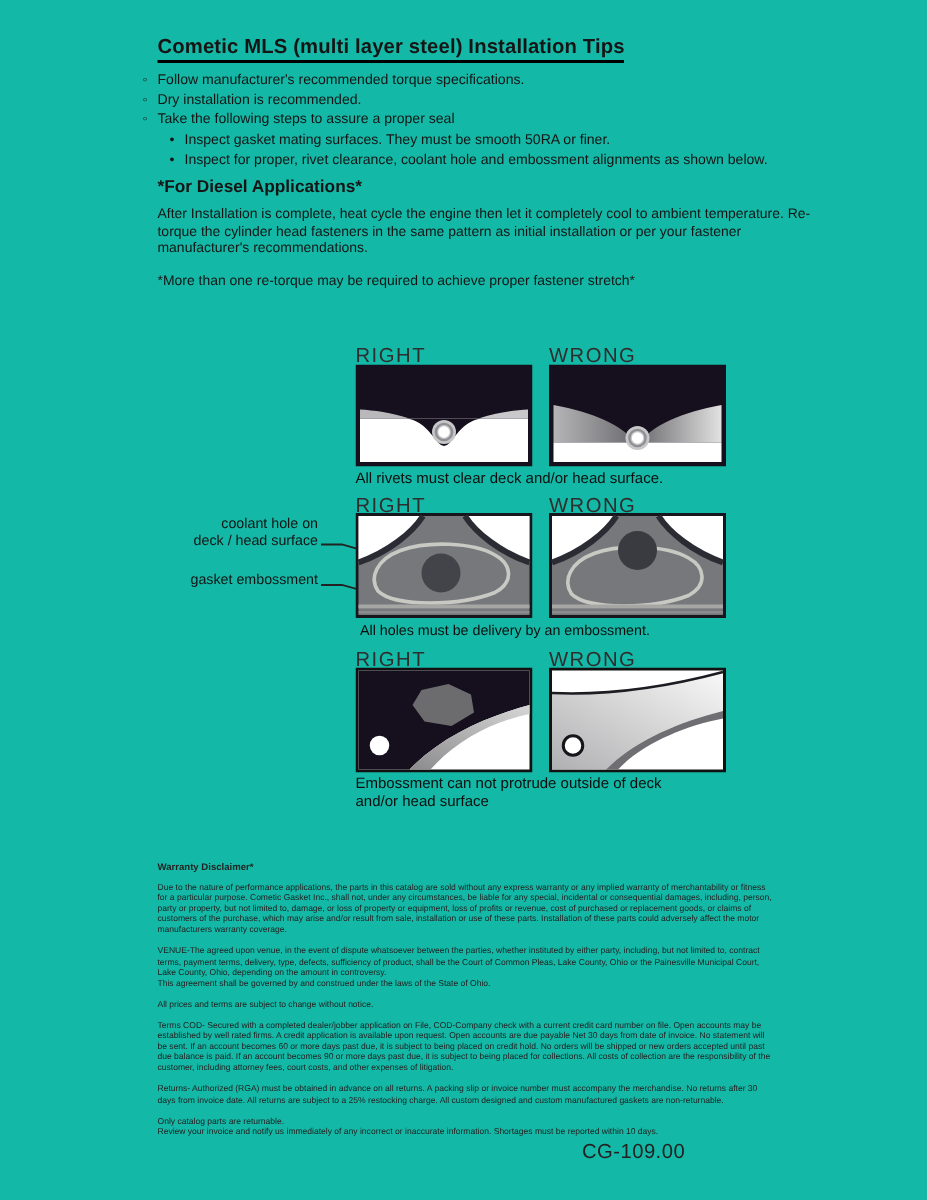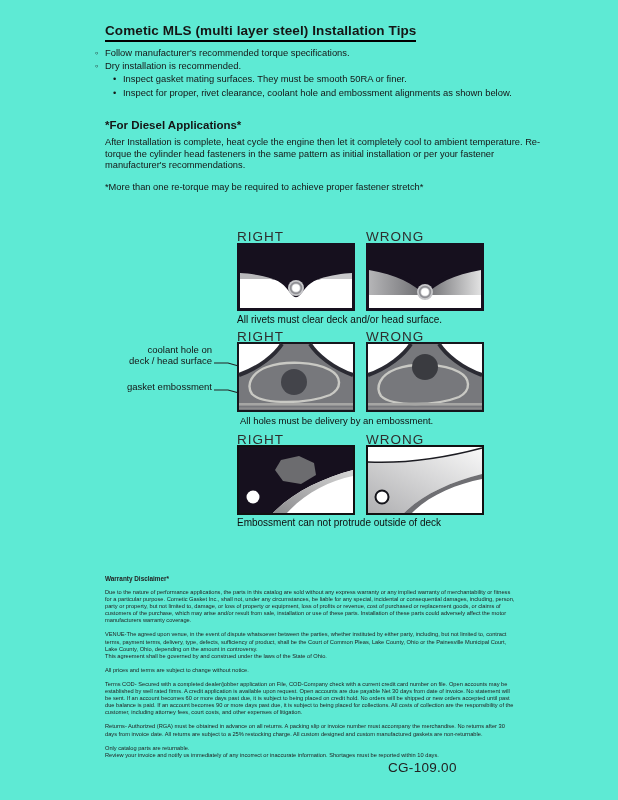--- a/index.html
+++ b/index.html
@@ -1,17 +1,17 @@
 <!DOCTYPE html>
 <html><head>
 <meta charset="utf-8">
 <style>
   html,body{margin:0;padding:0;background:#e8e8e8;}
   .page{
-    position:relative;width:618px;height:800px;background:#5eead4;
+    position:relative;width:618px;height:800px;background:#14b8a6;
     font-family:"Liberation Sans", sans-serif;color:#151515;overflow:hidden;
     margin:0 auto;
   }
   
   .title{
     position:absolute;left:105px;top:23px;
     font-size:13.5px;font-weight:bold;letter-spacing:.1px;
     border-bottom:2px solid #000;padding-bottom:2px;display:inline-block;
   }
   .intro-list{position:absolute;left:95px;top:46px;width:470px;list-style:none;margin:0;padding:0;}
@@ -41,20 +41,21 @@
 </head>
 <body>
 
 <div class="page">
 
   <div class="title">Cometic MLS (multi layer steel) Installation Tips</div>
 
   <ul class="intro-list">
     <li class="lvl1">Follow manufacturer's recommended torque specifications.</li>
     <li class="lvl1">Dry installation is recommended.</li>
+    <li class="lvl1">Take the following steps to assure a proper seal</li>
     <li class="lvl2">Inspect gasket mating surfaces.  They must be smooth 50RA or finer.</li>
     <li class="lvl2">Inspect for proper, rivet clearance, coolant hole and embossment alignments as shown below.</li>
   </ul>
 
   <div class="diesel">
     <h2>*For Diesel Applications*</h2>
     <p>After Installation is complete, heat cycle the engine then let it completely cool to ambient temperature. Re-torque the cylinder head fasteners in the same pattern as initial installation or per your fastener manufacturer's recommendations.</p>
     <p>*More than one re-torque may be required to achieve proper fastener stretch*</p>
   </div>
 
@@ -171,20 +172,21 @@
       <rect x="1" y="1" width="116" height="68" fill="#ffffff" stroke="#111" stroke-width="2"></rect>
       <path d="M2,17 C46,19 86,11 116,3 L116,29 C84,37 56,50 38,68 L2,68 Z" fill="url(#g4)"></path>
       <path d="M2,17 C46,19 86,11 116,3" stroke="#1c1c22" stroke-width="1.6" fill="none"></path>
       <path d="M116,29 C84,37 56,50 38,68 L46,68 C62,51 90,39 116,34 Z" fill="#6f6f73"></path>
       <circle cx="16" cy="52" r="6.5" fill="#ffffff" stroke="#15151b" stroke-width="2"></circle>
     </svg>
   </div>
 
   <div class="caption" style="left:237px;top:517px;">
     <div>Embossment can not protrude outside of deck</div>
+    <div>and/or head surface</div>
   </div>
 
   <div class="warranty">
     <h3>Warranty Disclaimer*</h3>
     <p>Due to the nature of performance applications, the parts in this catalog are sold without any express warranty or any implied warranty of merchantability or fitness for a particular purpose.  Cometic Gasket Inc., shall not, under any circumstances, be liable for any special, incidental or consequential damages, including, person, party or property, but not limited to, damage, or loss of property or equipment, loss of profits or revenue, cost of purchased or replacement goods, or claims of customers of the purchase, which may arise and/or result from sale, installation or use of these parts.  Installation of these parts could adversely affect the motor manufacturers warranty coverage.</p>
     <p class="tight">VENUE-The agreed upon venue, in the event of dispute whatsoever between the parties, whether instituted by either party, including, but not limited to, contract terms, payment terms, delivery, type, defects, sufficiency of product, shall be the Court of Common Pleas, Lake County, Ohio or the Painesville Municipal Court, Lake County, Ohio, depending on the amount in controversy.</p>
     <p>This agreement shall be governed by and construed under the laws of the State of Ohio.</p>
     <p>All prices and terms are subject to change without notice.</p>
     <p>Terms COD- Secured with a completed dealer/jobber application on File, COD-Company check with a current credit card number on file.  Open accounts may be established by well rated firms.  A credit application is available upon request.  Open accounts are due payable Net 30 days from date of invoice.  No statement will be sent.  If an account becomes 60 or more days past due, it is subject to being placed on credit hold.  No orders will be shipped or new orders accepted until past due balance is paid.  If an account becomes 90 or more days past due, it is subject to being placed for collections.  All costs of collection are the responsibility of the customer, including attorney fees, court costs, and other expenses of litigation.</p>
     <p>Returns- Authorized (RGA) must be obtained in advance on all returns.  A packing slip or invoice number must accompany the merchandise.  No returns after 30 days from invoice date.  All returns are subject to a 25% restocking charge.  All custom designed and custom manufactured gaskets are non-returnable.</p>

